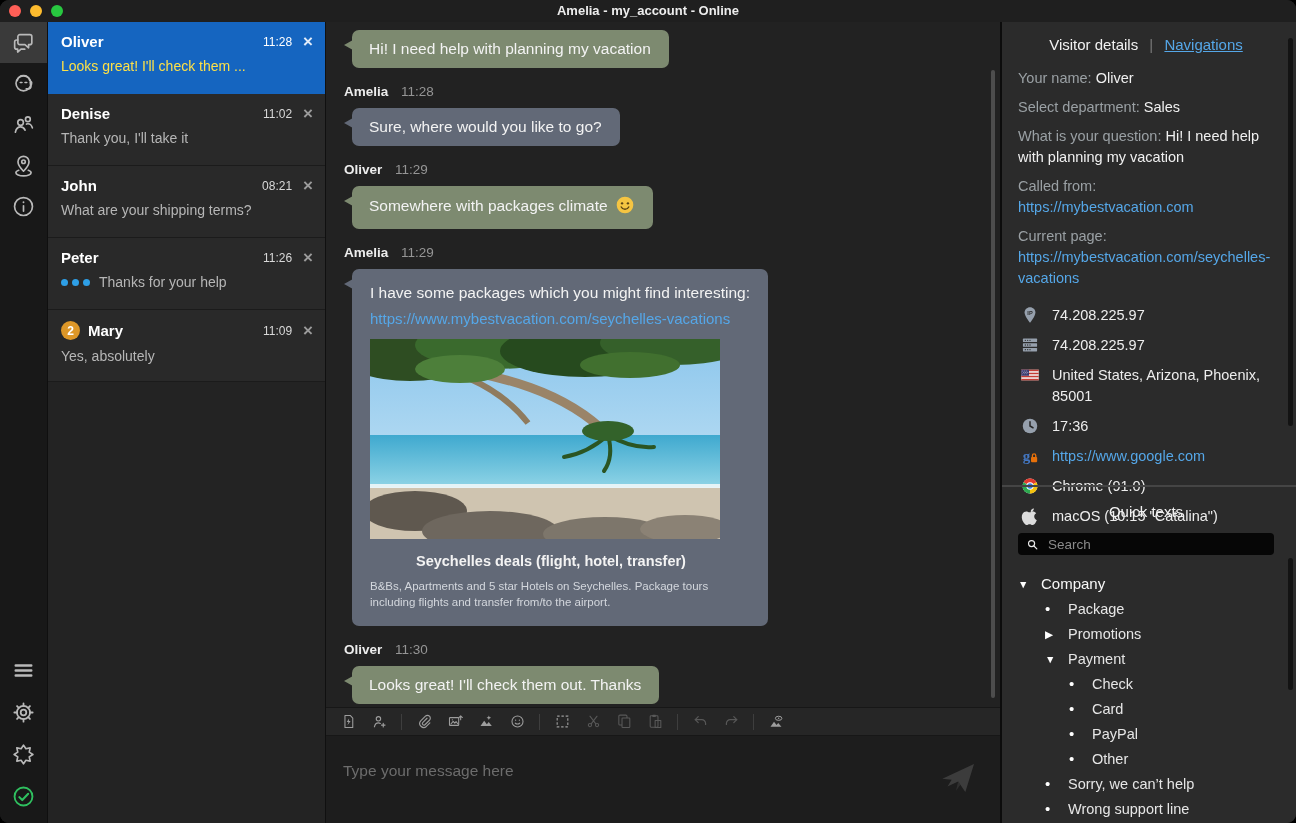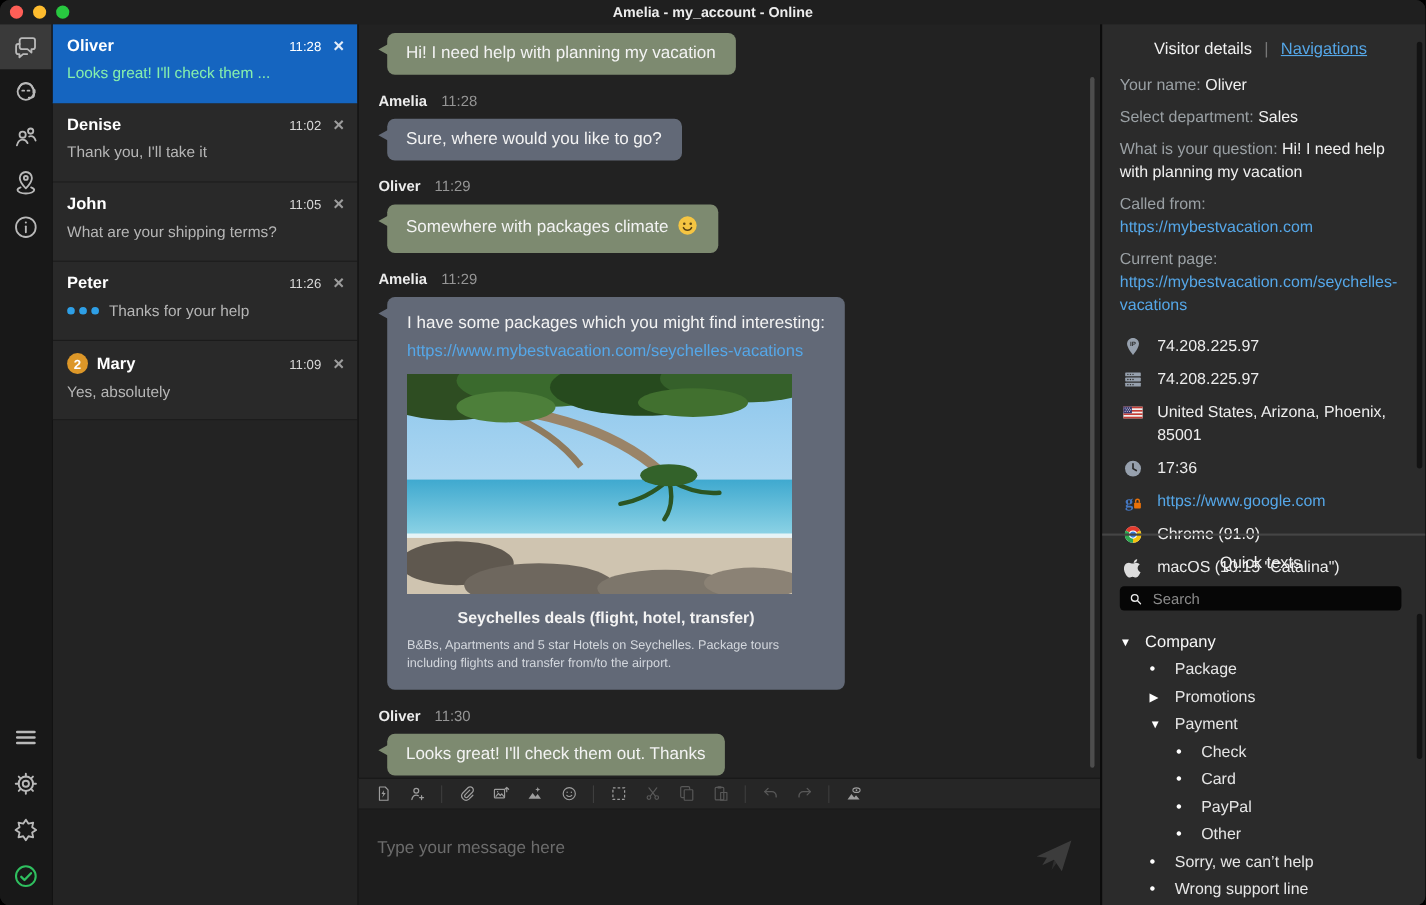--- a/index.html
+++ b/index.html
@@ -27,21 +27,21 @@
   .chat-item.selected{background:var(--accent-blue);border-bottom-color:var(--accent-blue);}
   .ci-top{display:flex;align-items:center;}
   .ci-badge{width:19px;height:19px;border-radius:50%;background:var(--badge-orange);color:#fff;font-size:12px;font-weight:bold;
             display:flex;align-items:center;justify-content:center;margin-right:8px;flex:none;}
   .ci-name{font-size:15px;font-weight:bold;color:#fff;flex:1;}
   .ci-time{font-size:12px;color:#d8d8d8;margin-right:11px;}
   .ci-close{color:#9c9c9c;font-size:17px;font-weight:bold;line-height:13px;cursor:pointer;}
   .chat-item.selected .ci-time{color:#fff}
   .chat-item.selected .ci-close{color:#e3edf9}
   .ci-preview{margin-top:8px;display:flex;align-items:center;font-size:14px;color:#b6b6b6;white-space:nowrap;overflow:hidden;}
-  .chat-item.selected .ci-preview{color:#86efac}
+  .chat-item.selected .ci-preview{color:#fde047}
   .ci-typing{display:inline-flex;gap:4px;margin-right:9px;flex:none;}
   .ci-typing i{width:7px;height:7px;border-radius:50%;background:var(--typing-dots);}
 
   
   .chat{position:absolute;top:22px;left:325px;width:675px;bottom:0;background:#222;box-sizing:border-box;border-left:1px solid #101010;}
   .messages{position:absolute;top:0;left:0;right:0;height:685px;overflow:hidden;padding:8px 24px 0 15px;box-sizing:border-box;}
   .msg-label{margin:16px 0 9px 3px;font-size:13.5px;}
   .ml-name{color:#ececec;}
   .ml-time{color:#959595;margin-left:9px;}
   .bubble{position:relative;display:table;max-width:560px;margin:0 0 6px 11px;padding:9px 18px 10px 17px;border-radius:7px;
@@ -449,21 +449,21 @@
     </div>
     <div class="ci-preview">
 
       <span class="ci-text">Thank you, I'll take it</span>
     </div>
   </div>
         <div class="chat-item">
     <div class="ci-top">
 
       <span class="ci-name">John</span>
-      <span class="ci-time">11:05</span>
+      <span class="ci-time">08:21</span>
       <span class="ci-close">×</span>
     </div>
     <div class="ci-preview">
 
       <span class="ci-text">What are your shipping terms?</span>
     </div>
   </div>
         <div class="chat-item">
     <div class="ci-top">
 

